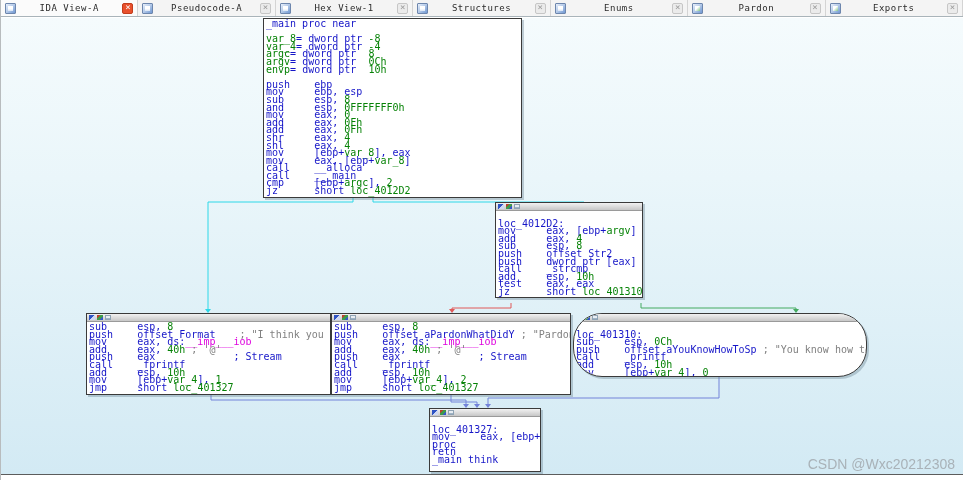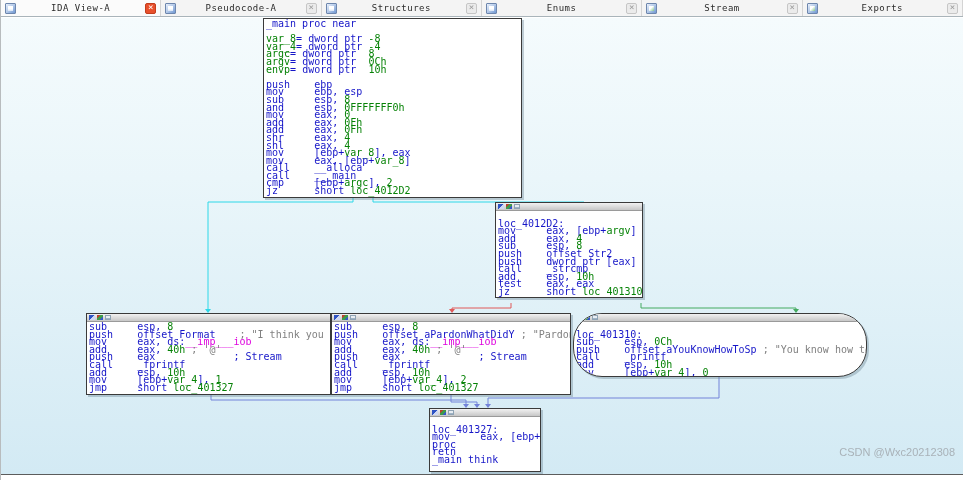--- a/index.html
+++ b/index.html
@@ -41,51 +41,56 @@
   .hic2 { background:linear-gradient(135deg,#b8432f 34%,#3f9a4b 34%,#3f9a4b 67%,#3657c8 67%); }
   .hic3 { background:linear-gradient(180deg,#e8edf2 50%,#9fb4c6 50%); border:1px solid #8fa3b4; }
   .nodebody { padding:1px 0 0 2px; white-space:pre; font-size:10px; line-height:7.6px;
           font-family:"DejaVu Sans Mono", monospace; }
   .cl { height:7.6px; }
   .t-b { color:var(--c-code); }
   .t-g { color:var(--c-number); }
   .t-c { color:var(--c-comment); }
   .t-p { color:var(--c-import); }
 
-  .watermark { position:absolute; right:8px; bottom:22px; font-size:11px; color:#a9b2b8;
+  .watermark { position:absolute; right:8px; bottom:8px; font-size:14px; color:#a9b2b8;
           font-family:"Liberation Sans", sans-serif; }
   .bottomline { position:absolute; left:0; top:474px; width:963px; height:1px; background:#5c5c5c; }
 </style>
 </head>
 <body>
 
 <div class="tabbar">
     <div class="tab active">
     <span class="tabicon ida-view-icon"></span>
     <span class="tablabel">IDA View-A</span>
     <span class="tabclose close-red"></span>
   </div>
     <div class="tab">
     <span class="tabicon pseudocode-icon"></span>
     <span class="tablabel">Pseudocode-A</span>
     <span class="tabclose close-gray"></span>
   </div>
     <div class="tab">
+    <span class="tabicon hex-view-icon"></span>
+    <span class="tablabel">Hex View-1</span>
+    <span class="tabclose close-gray"></span>
+  </div>
+    <div class="tab">
     <span class="tabicon structures-icon"></span>
     <span class="tablabel">Structures</span>
     <span class="tabclose close-gray"></span>
   </div>
     <div class="tab">
     <span class="tabicon enums-icon"></span>
     <span class="tablabel">Enums</span>
     <span class="tabclose close-gray"></span>
   </div>
     <div class="tab">
     <span class="tabicon imports-icon"></span>
-    <span class="tablabel">Stream</span>
+    <span class="tablabel">Pardon</span>
     <span class="tabclose close-gray"></span>
   </div>
     <div class="tab">
     <span class="tabicon exports-icon"></span>
     <span class="tablabel">Exports</span>
     <span class="tabclose close-gray"></span>
   </div>
   </div>
 
 <div class="graph">

